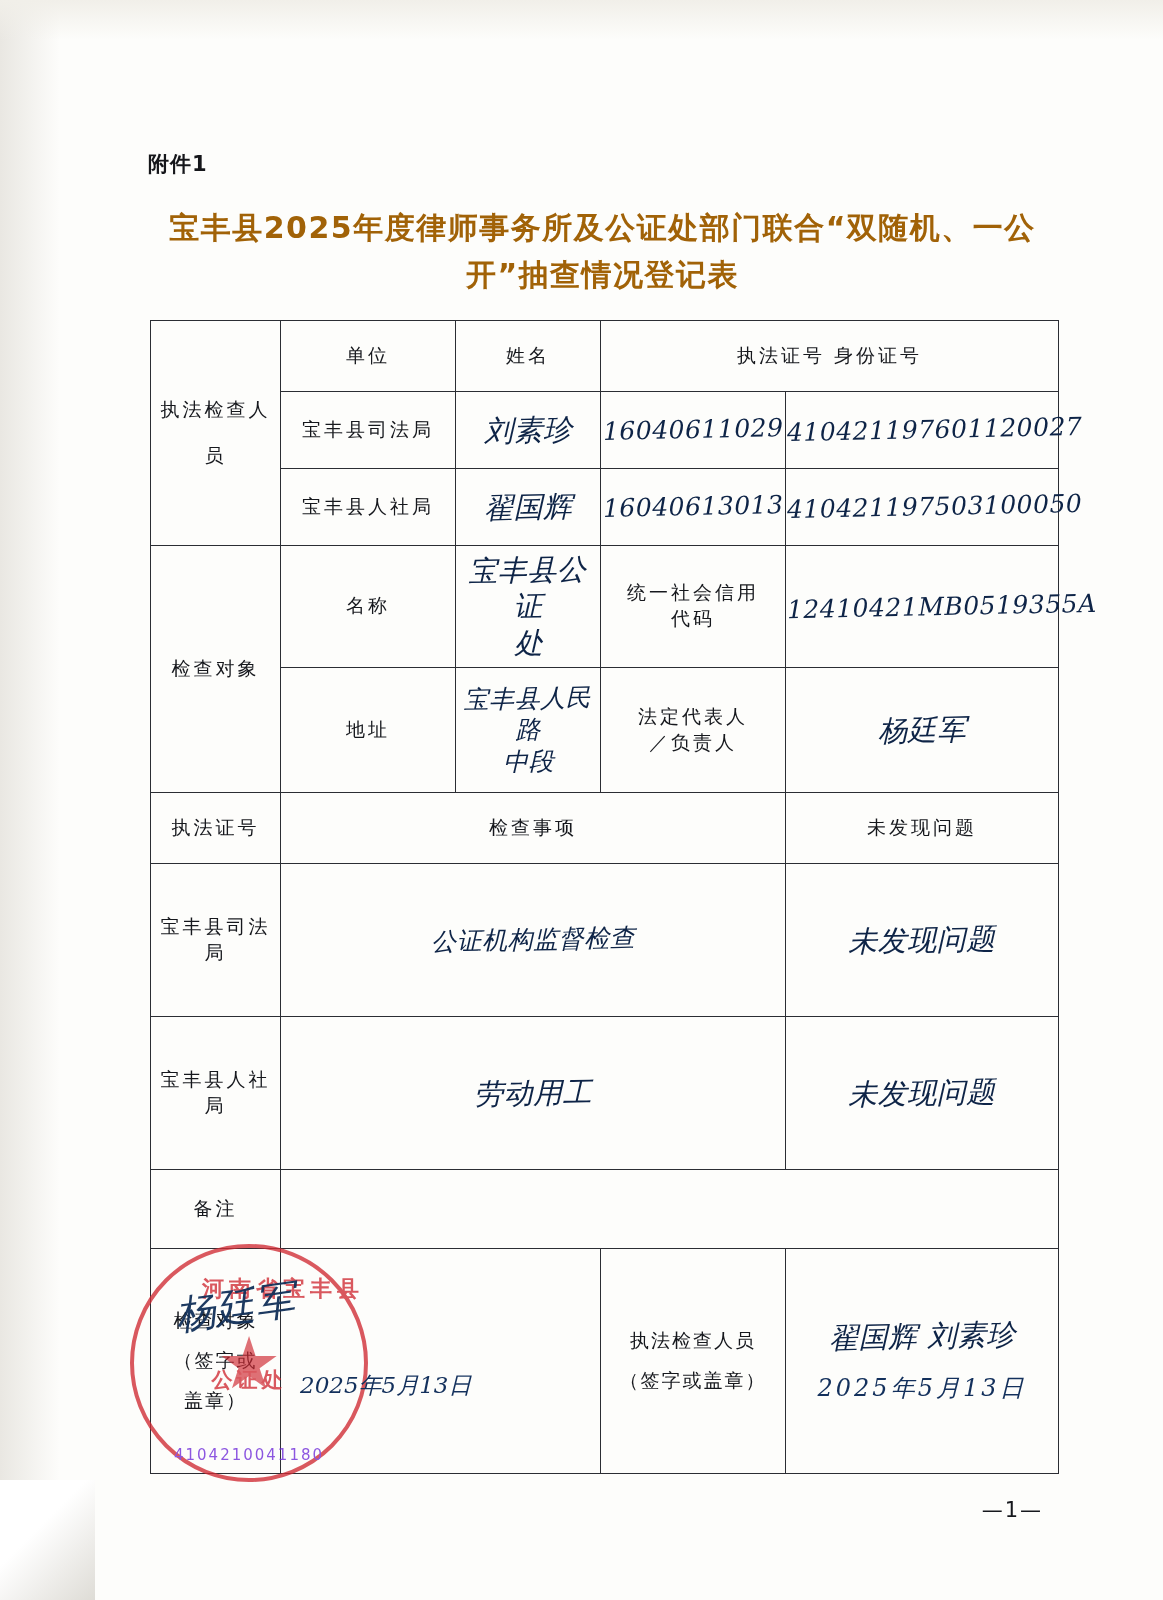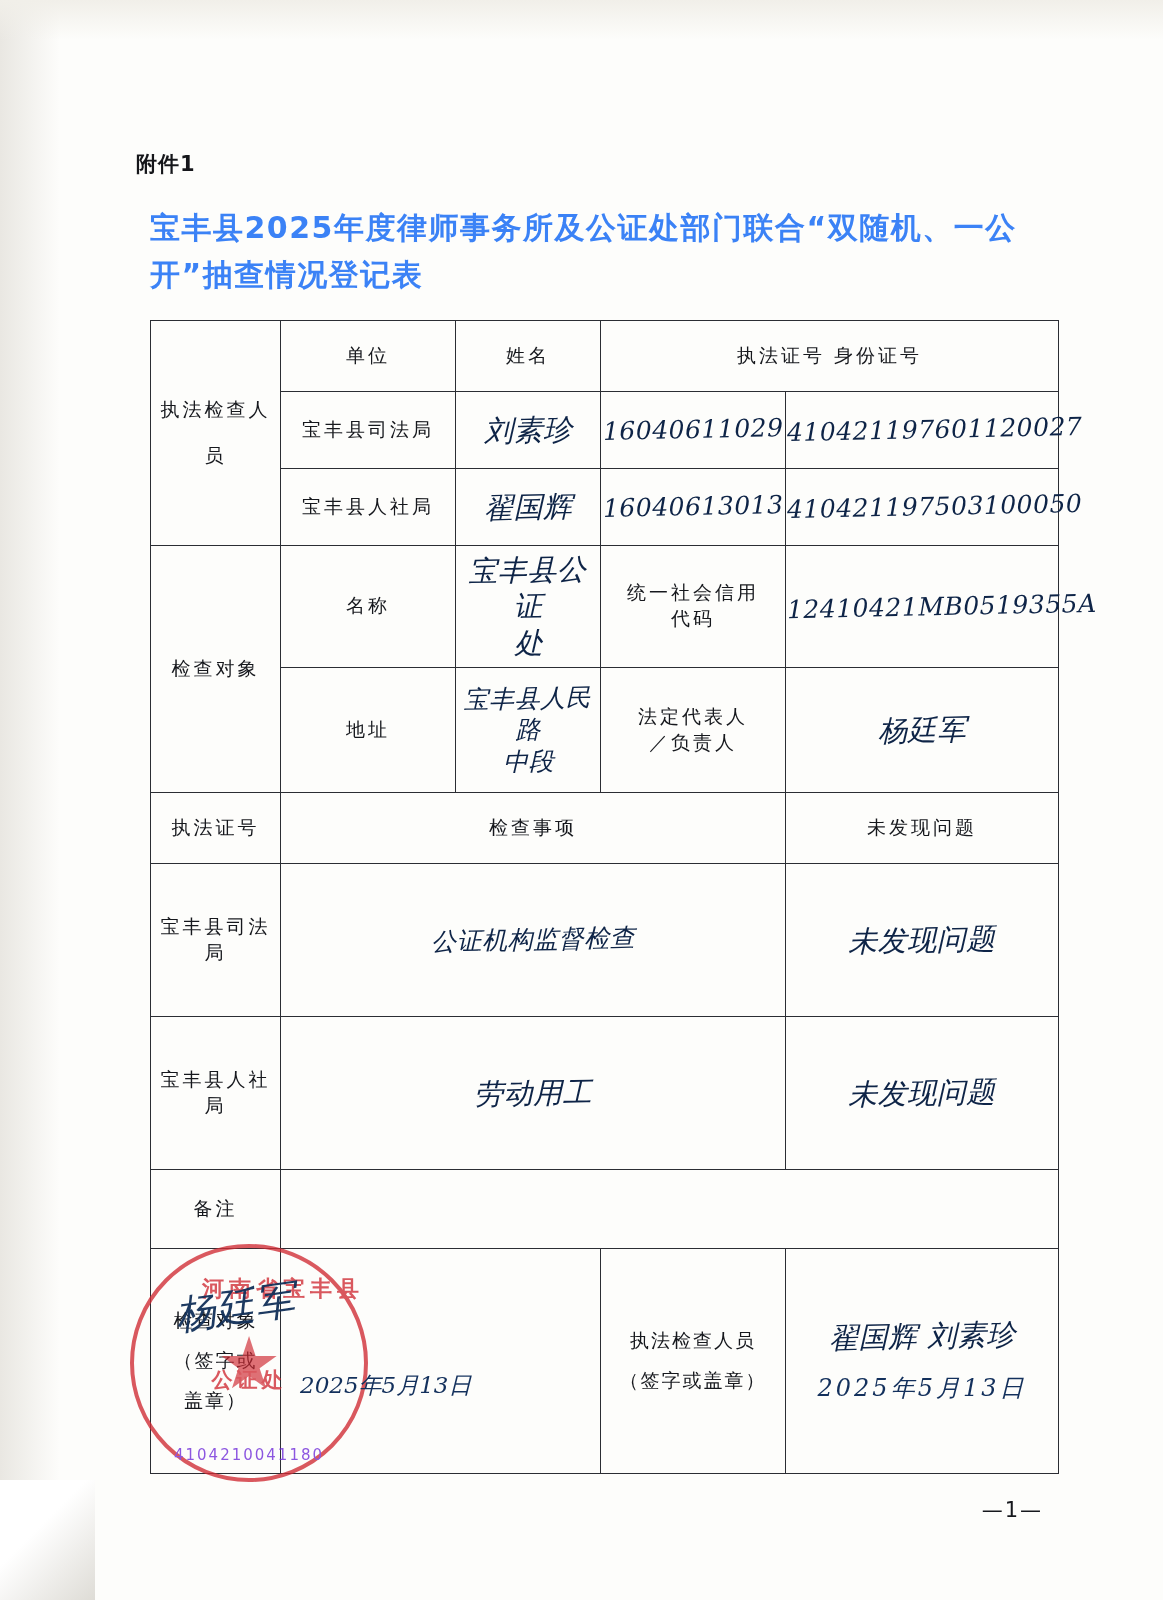--- a/index.html
+++ b/index.html
@@ -35,38 +35,39 @@
   .scan-corner {
     position: absolute;
     left: 0; bottom: 0;
     width: 95px; height: 120px;
     background: linear-gradient(135deg, #ffffff 40%, #dedcd6 100%);
     pointer-events: none;
   }
 
   .attachment-label {
     position: absolute;
-    left: 136px;
+    left: 148px;
     top: 150px;
     font-size: 21px;
     font-weight: bold;
     letter-spacing: 1px;
     color: #15161a;
   }
 
   .doc-title {
     position: absolute;
     left: 150px;
     top: 205px;
     width: 905px;
+    text-align: center;
     font-size: 30px;
     font-weight: bold;
     line-height: 1.55;
     letter-spacing: 1.5px;
-    color: #3b82f6;
+    color: #a16207;
   }
 
   table.form {
     position: absolute;
     left: 150px;
     top: 320px;
     width: 908px;
     border-collapse: collapse;
     table-layout: fixed;
   }

